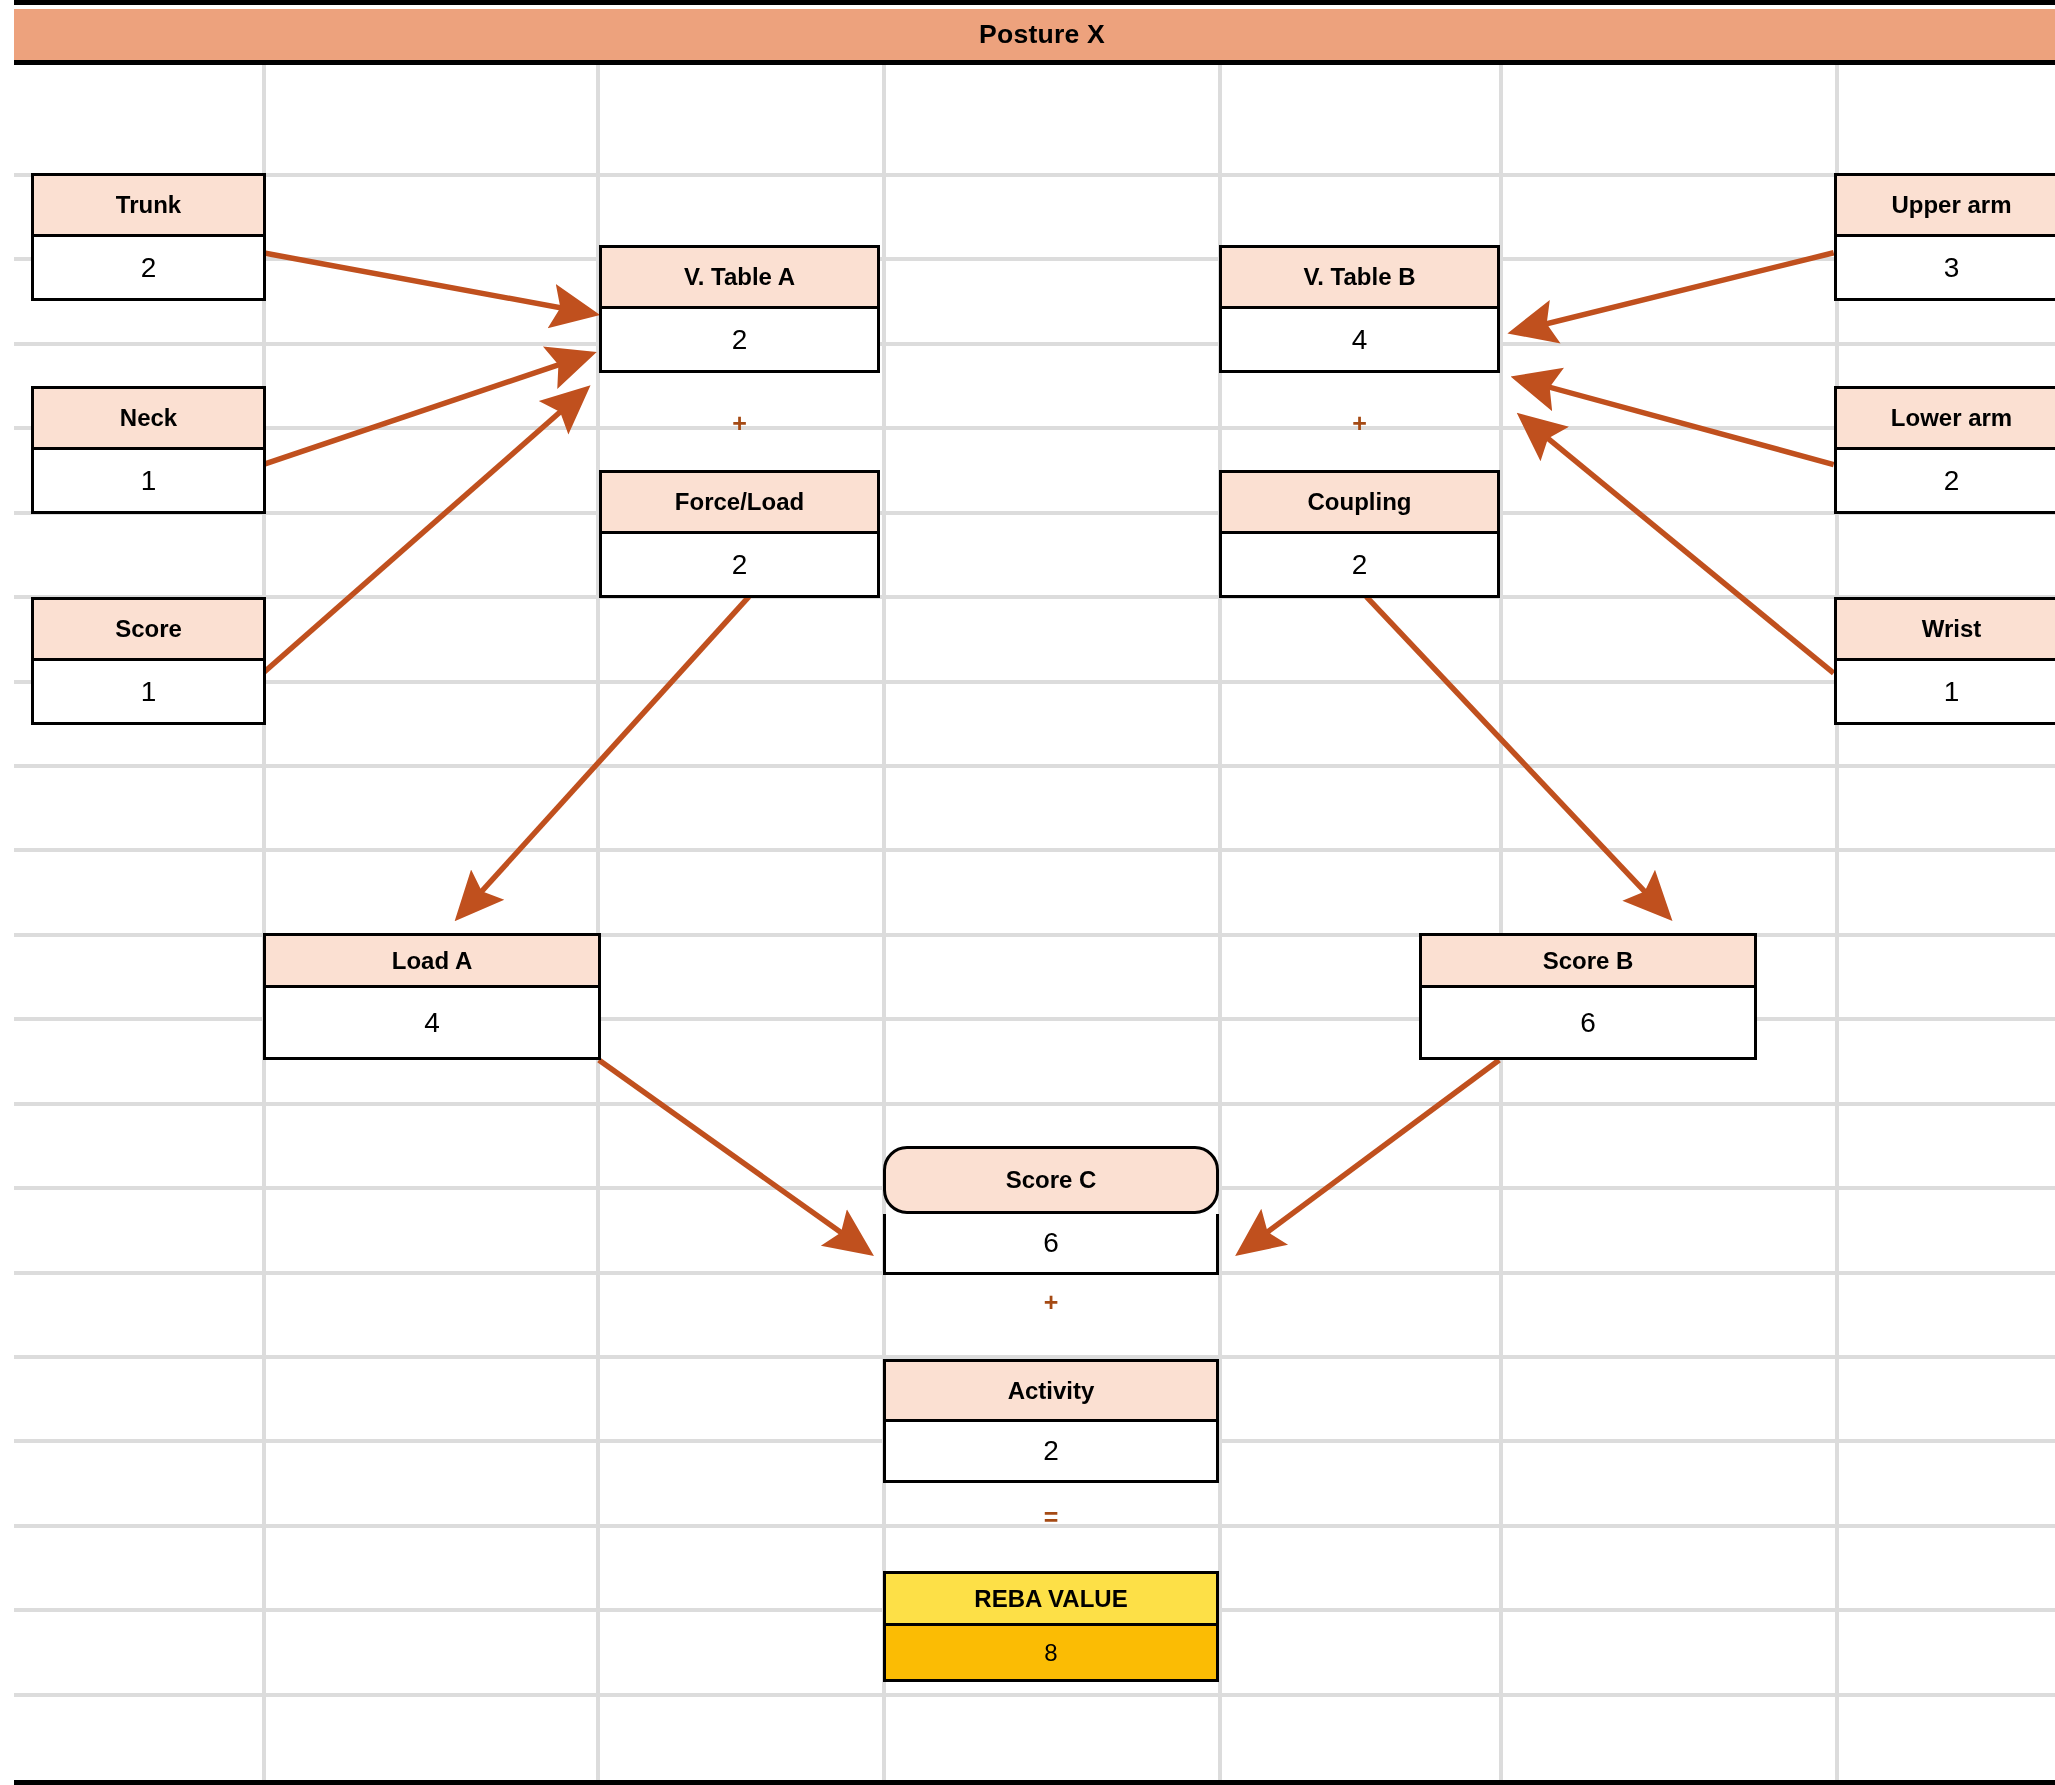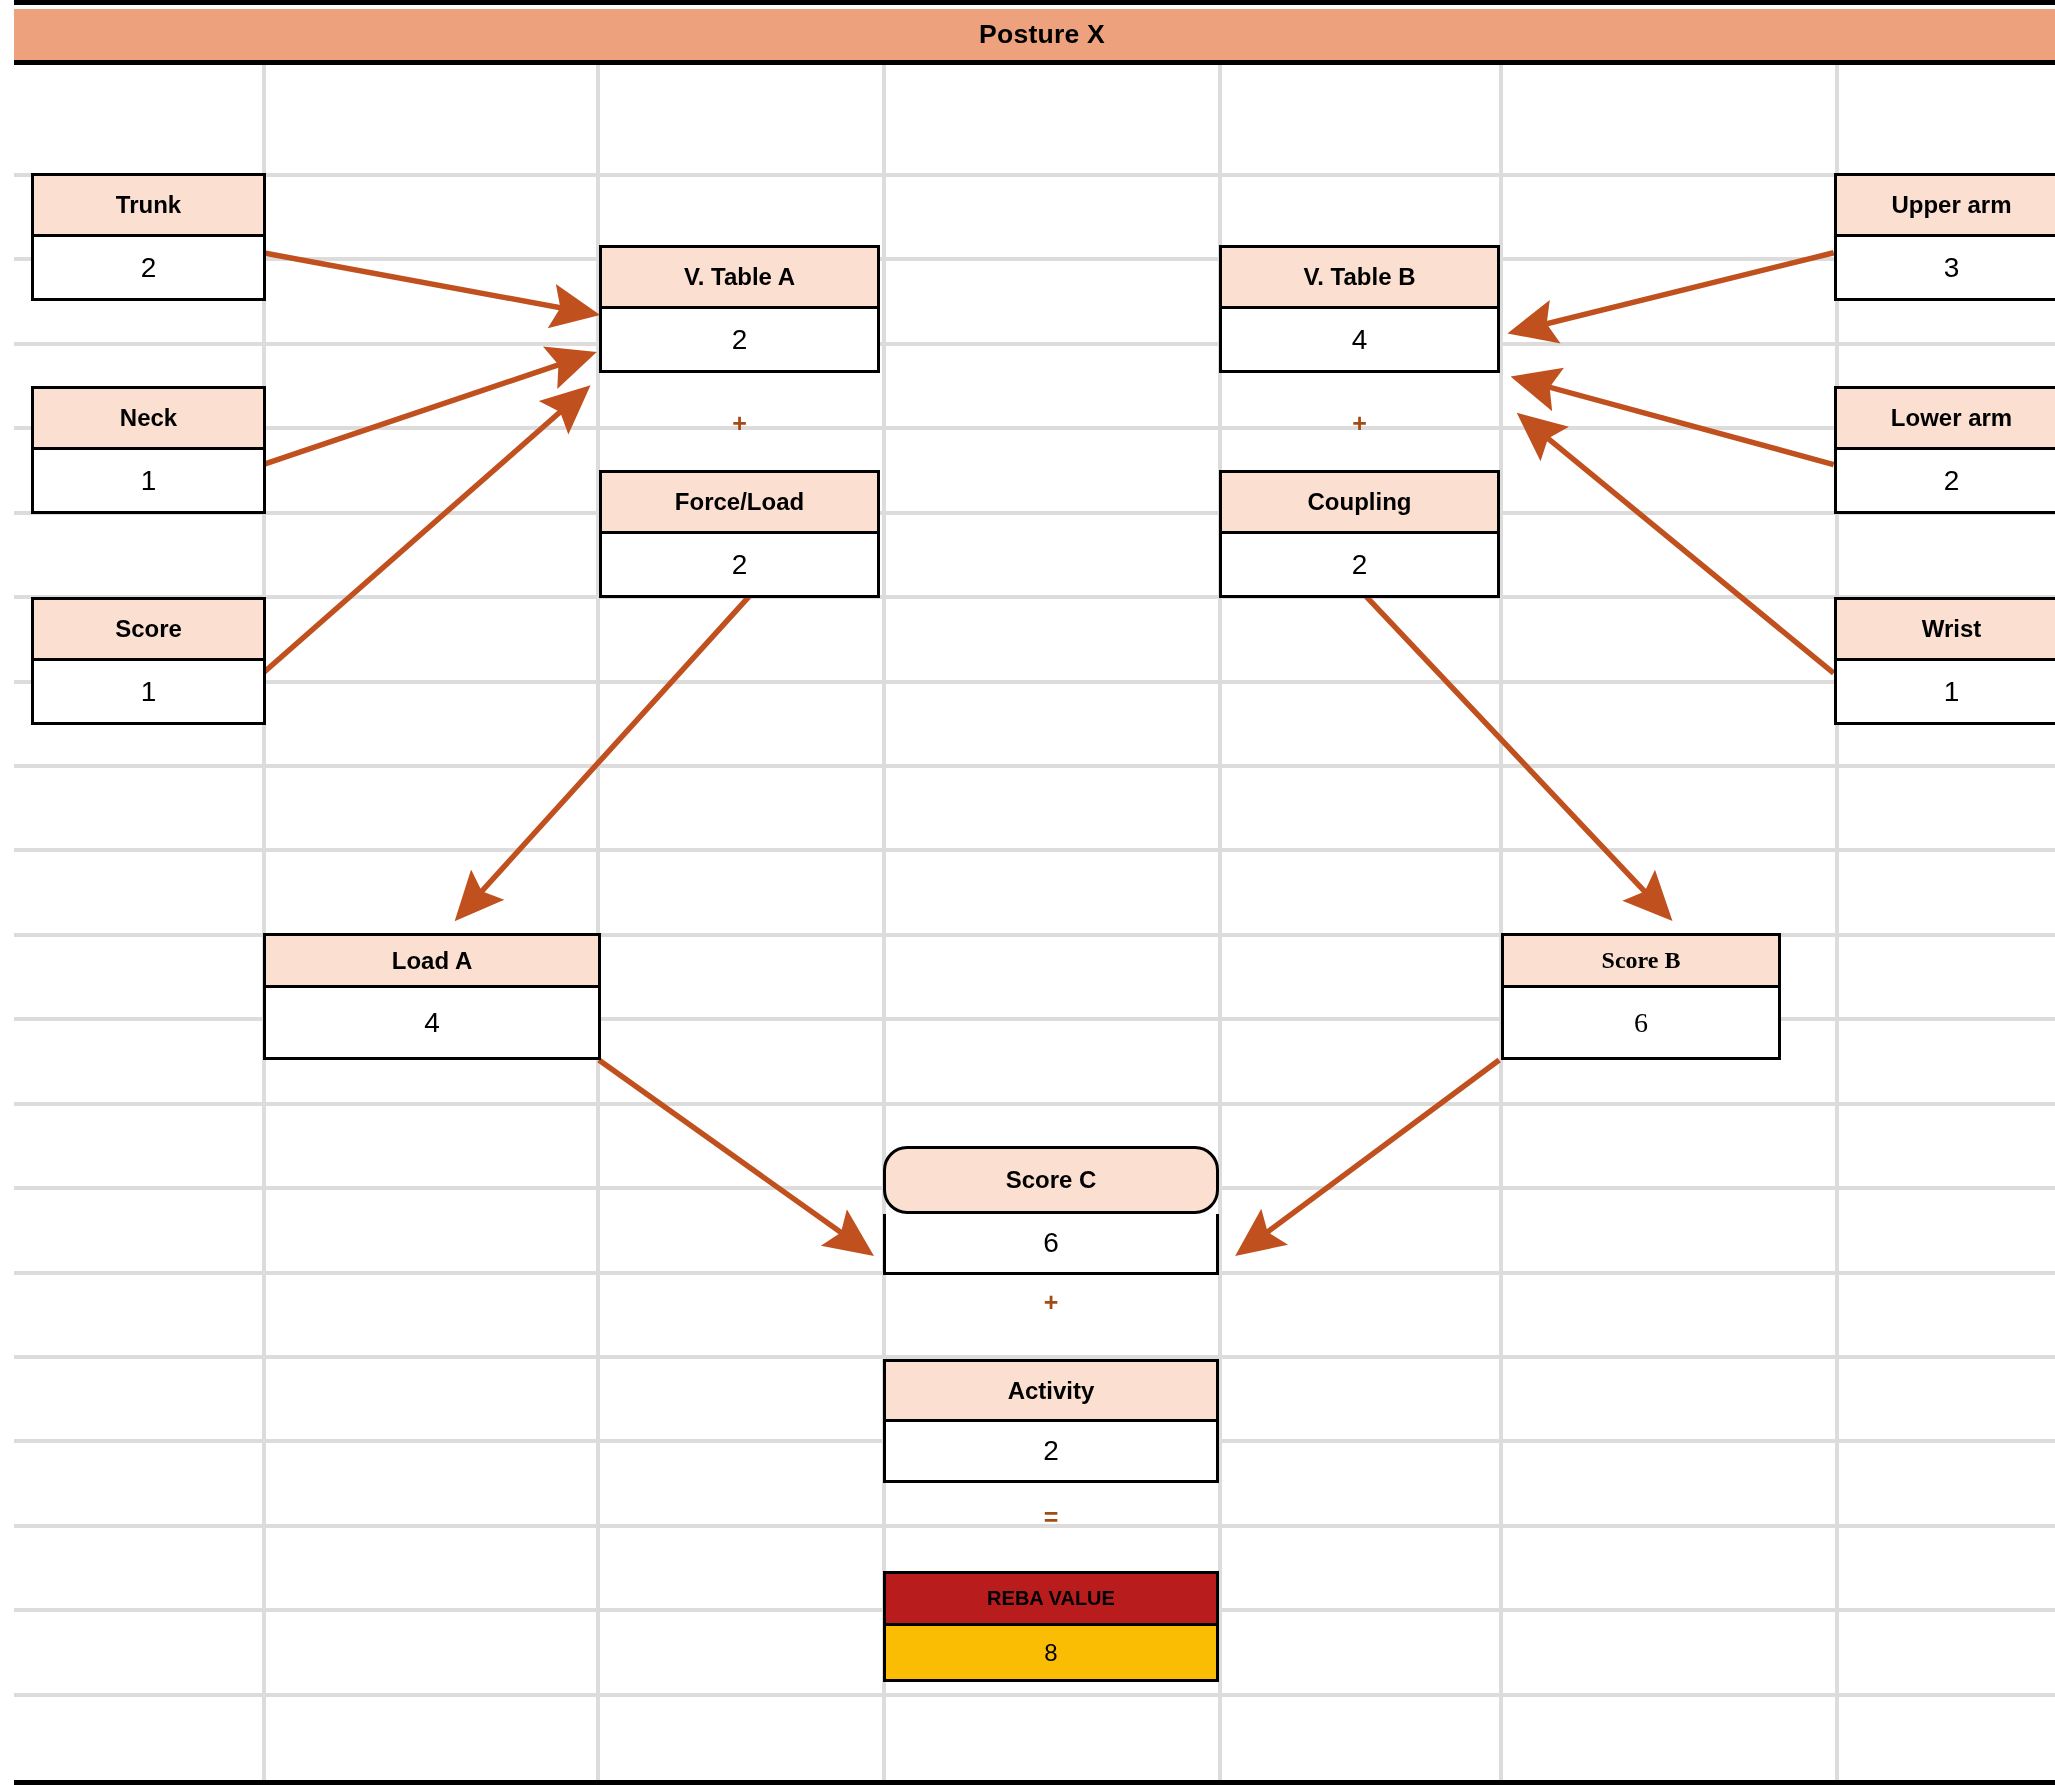--- a/index.html
+++ b/index.html
@@ -78,22 +78,22 @@
     color: #000;
   }
   .node .val {
     background: #ffffff;
     border-top: none;
     font-size: 28px;
     font-weight: normal;
     color: #000;
   }
   .node.reba .hdr {
-    background: #b91c1c;
-    font-size: 20px;
+    background: #fde047;
+    font-size: 24px;
   }
   .node.reba .val {
     background: #fbbc04;
     font-size: 24px;
   }
   
   .op {
     position: absolute;
     z-index: 5;
     color: #a54a14;
@@ -235,21 +235,21 @@
   <div class="node" style="left:1820px; top:592px; width:235px;">
     <div class="hdr" style="height:64px;">Wrist</div>
     <div class="val" style="height:64px;">1</div>
   </div>
 
   <div class="node" style="left:249px; top:928px; width:338px;">
     <div class="hdr" style="height:55px;">Load A</div>
     <div class="val" style="height:72px;">4</div>
   </div>
 
-  <div class="node" style="left:1487px; top:928px; width:280px;font-family:Liberation Serif, serif;">
+  <div class="node" style="left:1405px; top:928px; width:338px;">
     <div class="hdr" style="height:55px;">Score B</div>
     <div class="val" style="height:72px;">6</div>
   </div>
 
   <div class="node" style="left:869px; top:1141px; width:336px;">
     <div class="hdr" style="height:68px;border-radius:24px;">Score C</div>
     <div class="val" style="height:61px;">6</div>
   </div>
 
   <div class="op" style="left:869px; top:1270px; width:336px; height:55px;">+</div>

